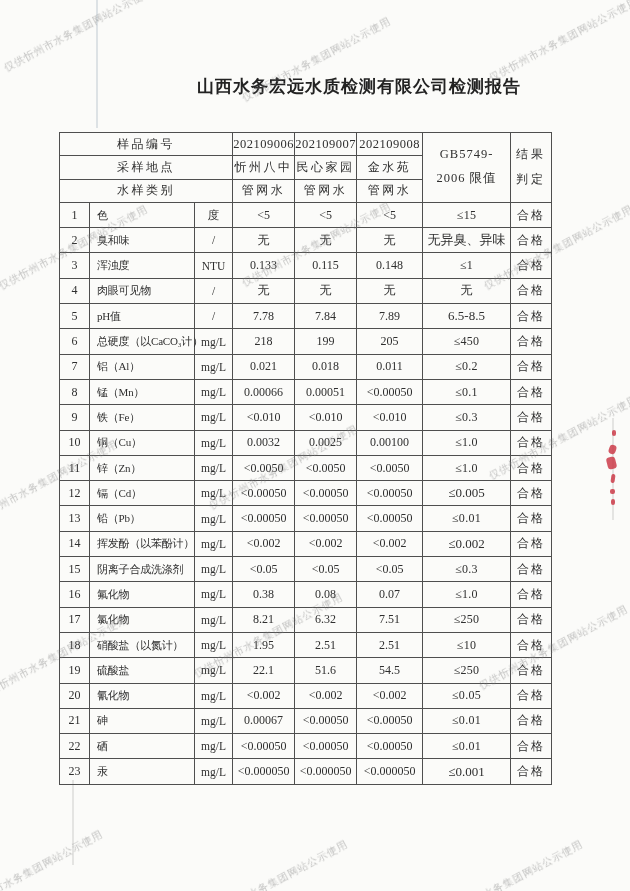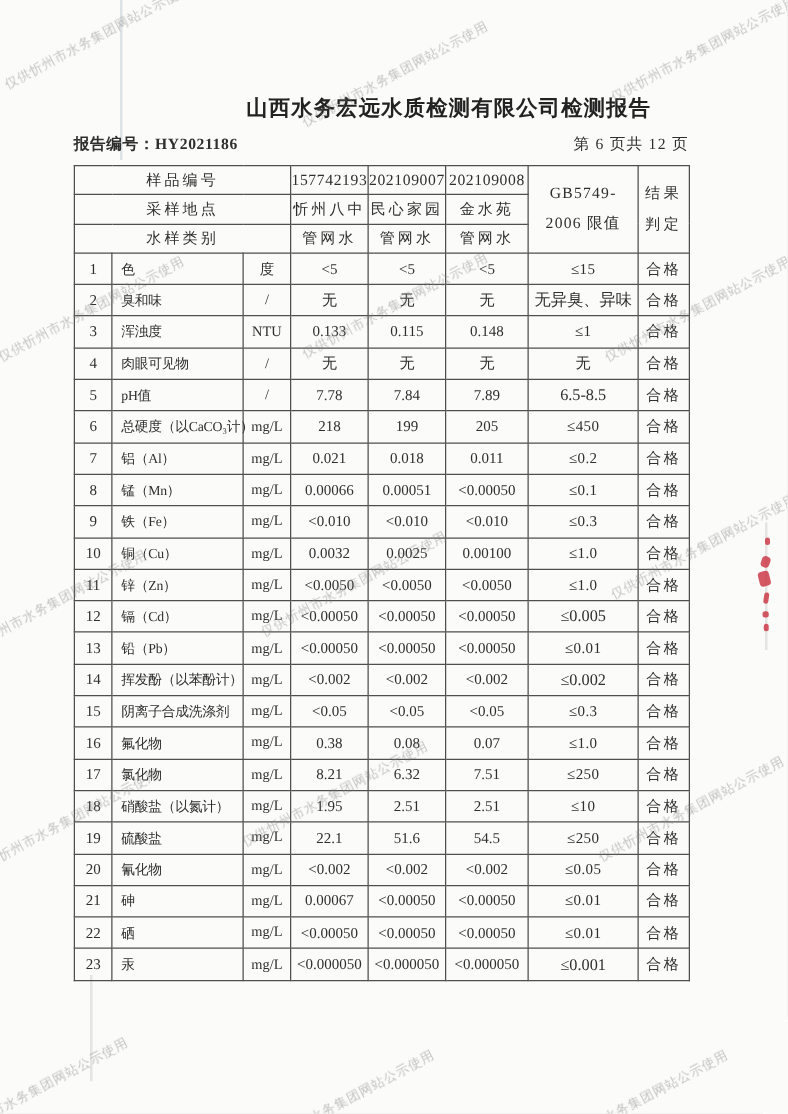--- a/index.html
+++ b/index.html
@@ -106,40 +106,36 @@
     <i class="m1"></i>
       <i class="m2"></i>
       <i class="m3"></i>
       <i class="m4"></i>
       <i class="m5"></i>
       <i class="m6"></i>
   </div>
 
   <h1 class="title">山西水务宏远水质检测有限公司检测报告</h1>
 
-  <div class="meta">
-    <span class="meta-left">报告编号：HY2021186</span>
-    <span class="meta-right">第 6 页共 12 页</span>
-  </div>
 
   <table class="report-table">
     <colgroup>
       <col style="width:30px">
         <col style="width:105px">
         <col style="width:38px">
       <col style="width:62px">
         <col style="width:62px">
         <col style="width:66px">
       <col style="width:88px">
         <col style="width:41px">
     </colgroup>
     <thead>
       <tr>
         <td colspan="3">样品编号</td>
-        <td class="num-head">157742193</td>
+        <td class="num-head">202109006</td>
         <td class="num-head">202109007</td>
         <td class="num-head">202109008</td>
         <td rowspan="3" class="limit-head-cell">
           <div class="two-line">
             <span>GB5749-</span>
             <span>2006 限值</span>
           </div>
         </td>
         <td rowspan="3" class="result-head-cell">
           <div class="two-line">

